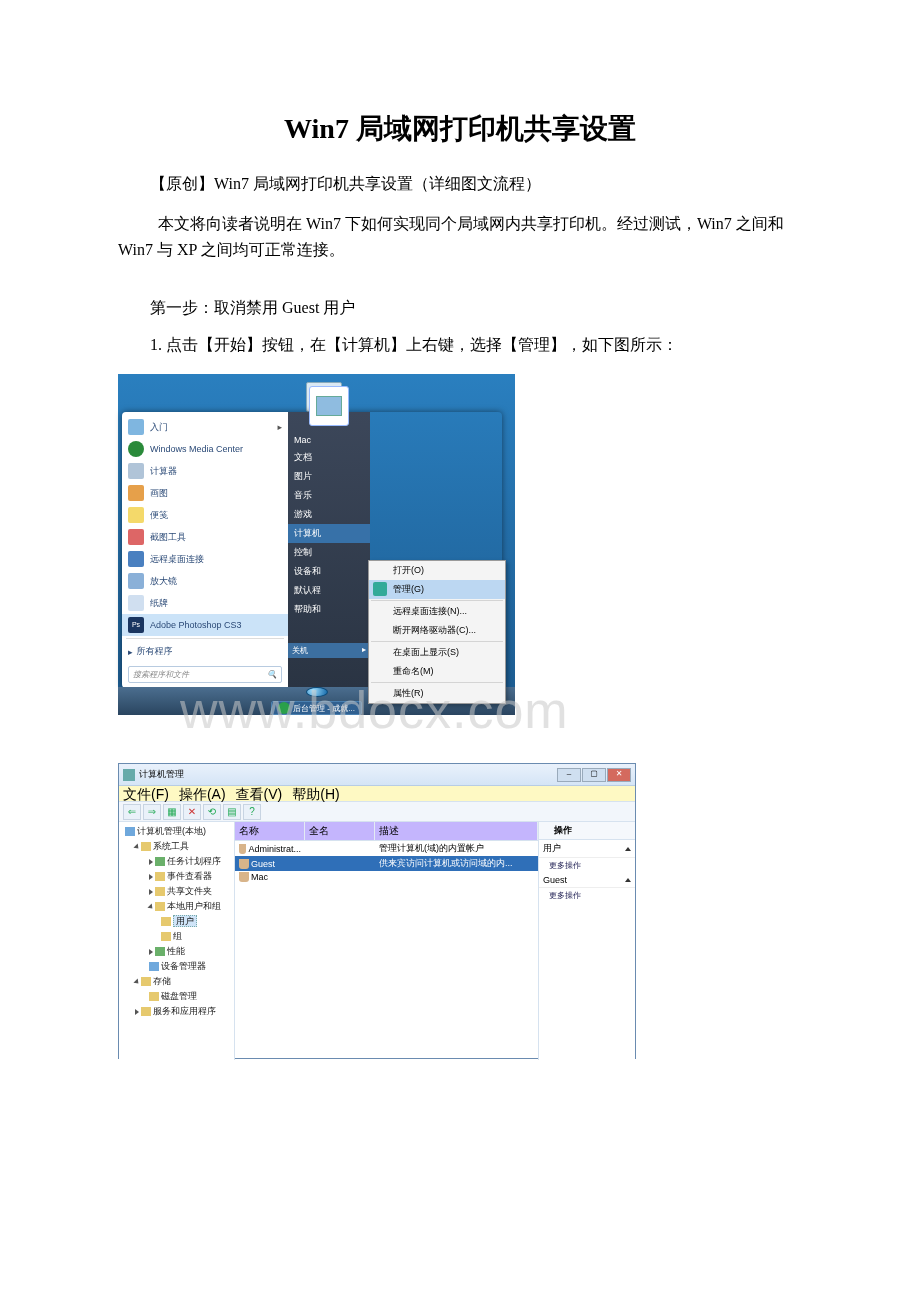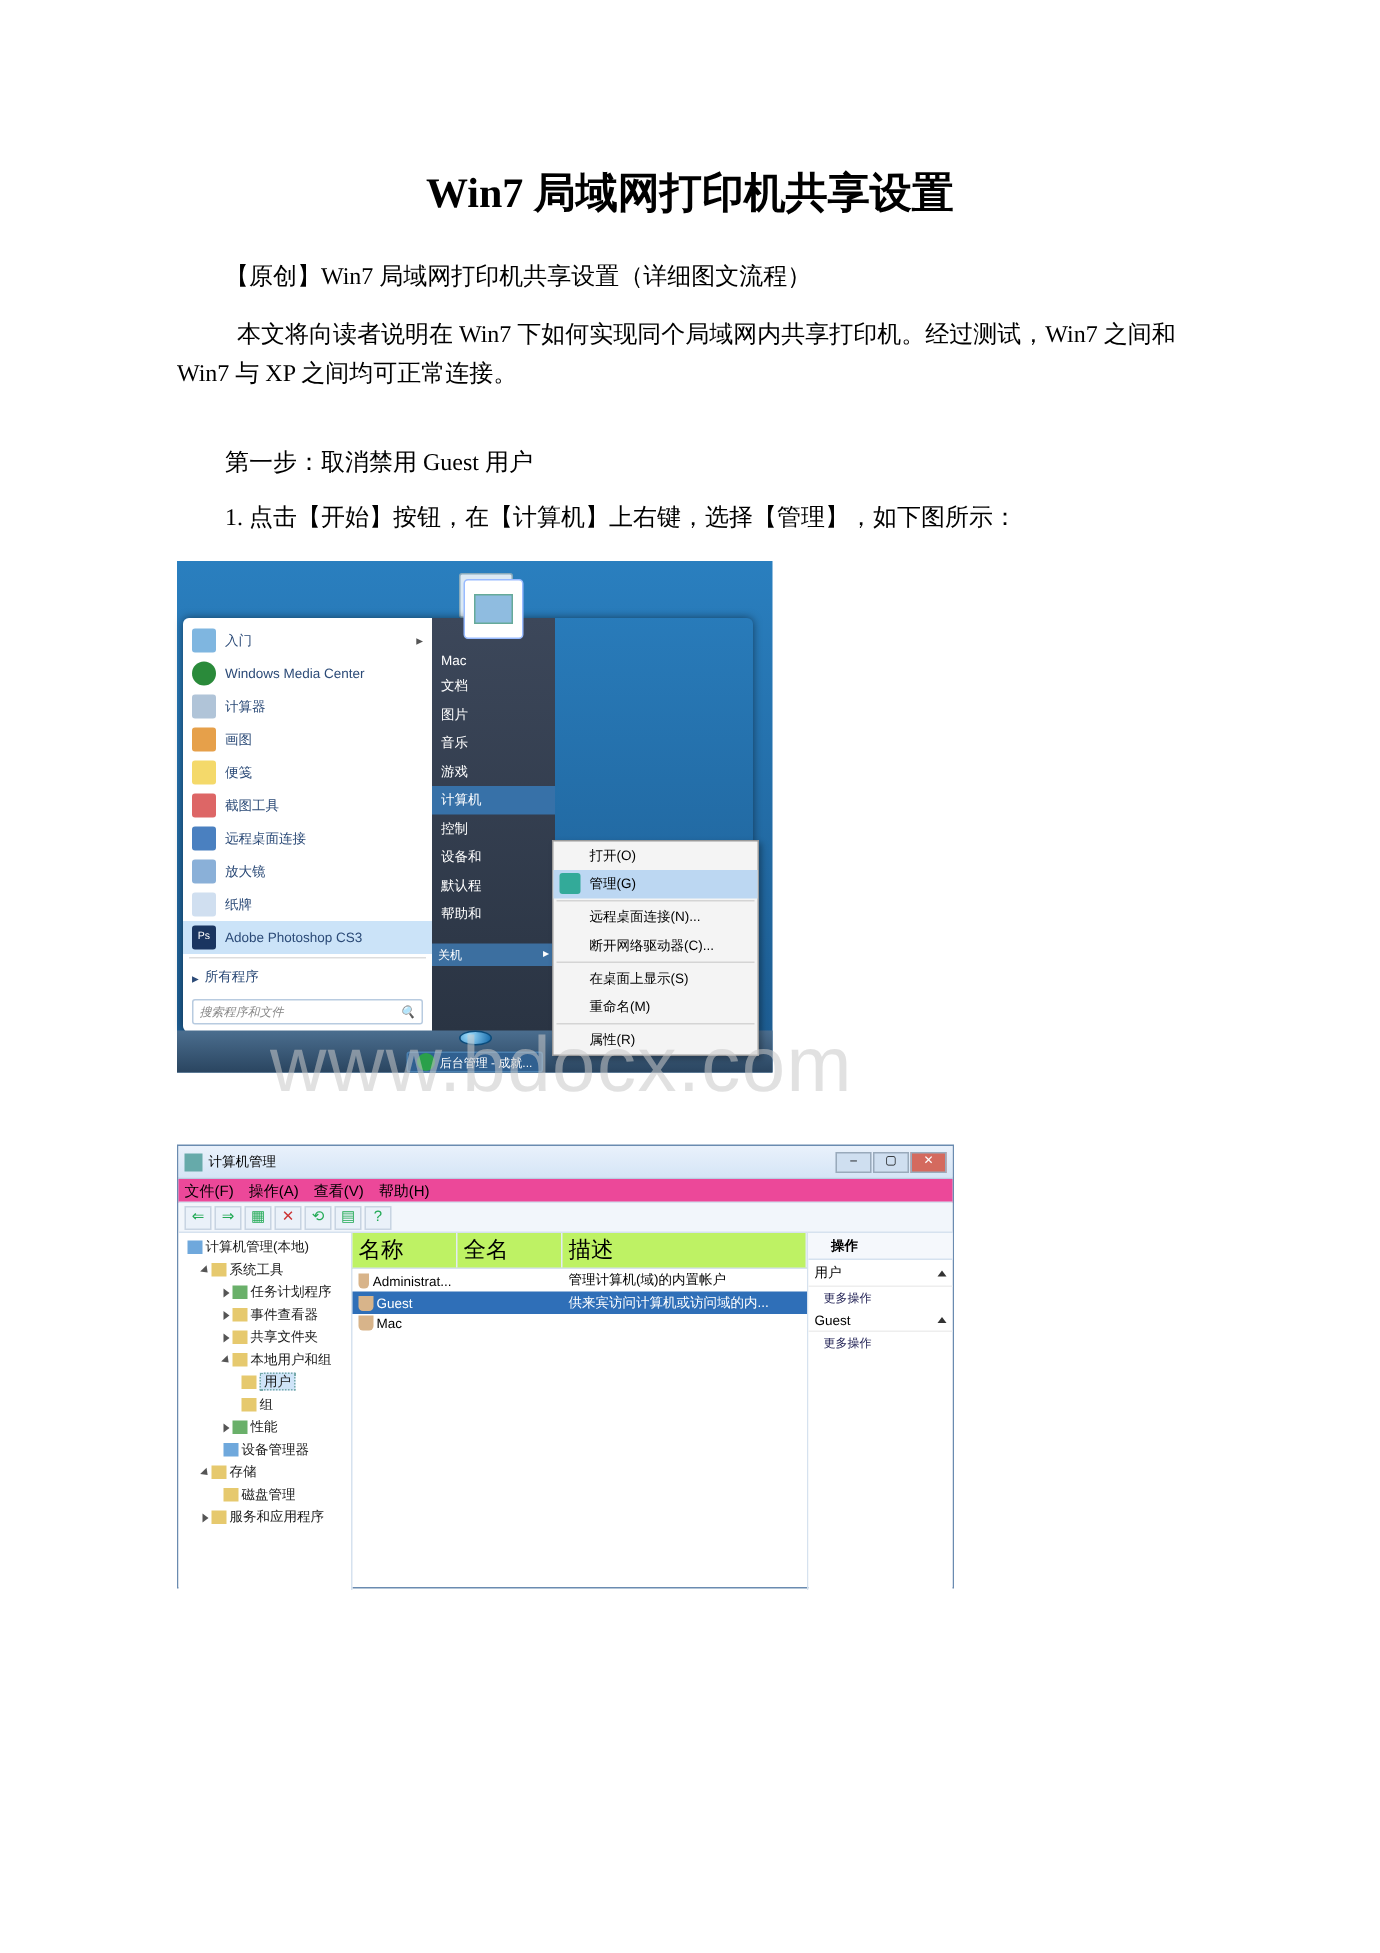--- a/index.html
+++ b/index.html
@@ -140,21 +140,21 @@
     background:#fff;
     border:1px solid #9bf;
     margin:-30px auto 6px;
     border-radius:3px;
     display:flex; align-items:center; justify-content:center;
   }
   .sm-right .avatar .mon {
     width:26px; height:20px; background:#8fbce0; border:1px solid #6a9;
   }
   .sm-right .shutdown {
-    margin-top:10px;
+    margin-top:24px;
     background:#3c6fa0;
     font-size:8px;
     padding:2px 4px;
     display:flex; justify-content:space-between;
   }
   
   .ctx1 {
     position:absolute;
     left: 250px; top: 186px;
     width: 138px;
@@ -203,22 +203,22 @@
     background:linear-gradient(180deg,#e9f1fb,#d5e5f6);
     border-bottom:1px solid #b8cde4;
     display:flex; align-items:center; padding:0 4px;
     font-size:9px;
   }
   .shot2 .titlebar .tico { width:12px; height:12px; background:#6aa; margin-right:4px; }
   .shot2 .titlebar .wbtns { margin-left:auto; display:flex; gap:1px; }
   .shot2 .titlebar .wb { width:24px; height:14px; background:#cfdff0; border:1px solid #9ab; font-size:8px; text-align:center; }
   .shot2 .titlebar .wb.close { background:#d46a5e; color:#fff; }
   .shot2 .menubar {
-    height:16px; background:#ec4899; border-bottom:1px solid #d6e2ef;
-    display:flex; padding:0 4px; gap:10px; font-size:10px; align-items:flex-end;
+    height:16px; background:#fef9c3; border-bottom:1px solid #d6e2ef;
+    display:flex; padding:0 4px; gap:10px; font-size:14px; align-items:flex-start;
   }
   .shot2 .toolbar {
     height:20px; background:#f2f6fb; border-bottom:1px solid #d6e2ef;
     display:flex; align-items:center; padding:0 4px; gap:2px;
   }
   .shot2 .tbtn { width:18px; height:16px; border:1px solid #c8d4e2; background:#eaf1f9; font-size:10px; text-align:center; line-height:14px; color:#2a5; }
   .shot2 .tbtn.red { color:#c33; }
   .shot2 .body { display:flex; height:238px; }
   .shot2 .tree {
     width: 116px; border-right:1px solid #d6e2ef; background:#fff;
@@ -233,22 +233,22 @@
   .shot2 .tnode .twd { transform:rotate(45deg); }
   .shot2 .tnode .sel { background:#cfe4f8; border:1px dotted #7aa; padding:0 2px; }
   .shot2 .tnode .ti { width:10px; height:9px; display:inline-block; background:#e6c96e; vertical-align:middle; margin-right:2px; }
   .shot2 .tnode .ti.blu { background:#6fa8dc; }
   .shot2 .tnode .ti.grn { background:#6ab06a; }
   .shot2 .mid {
     flex:1; border-right:1px solid #d6e2ef;
     display:flex; flex-direction:column;
   }
   .shot2 .mid .cols {
-    display:flex; background:#bef264; border-bottom:1px solid #d6e2ef;
-    font-size:15px;
+    display:flex; background:#c4b5fd; border-bottom:1px solid #d6e2ef;
+    font-size:10px;
   }
   .shot2 .mid .col { padding:2px 4px; border-right:1px solid #e3ebf4; }
   .shot2 .mid .col.c1 { width:70px; }
   .shot2 .mid .col.c2 { width:70px; }
   .shot2 .mid .col.c3 { flex:1; }
   .shot2 .mid .row { display:flex; font-size:9px; padding:1px 0; }
   .shot2 .mid .row .c { padding:0 4px; }
   .shot2 .mid .row .c.c1 { width:70px; display:flex; align-items:center; gap:2px; }
   .shot2 .mid .row .c.c2 { width:70px; }
   .shot2 .mid .row .c.c3 { flex:1; }

